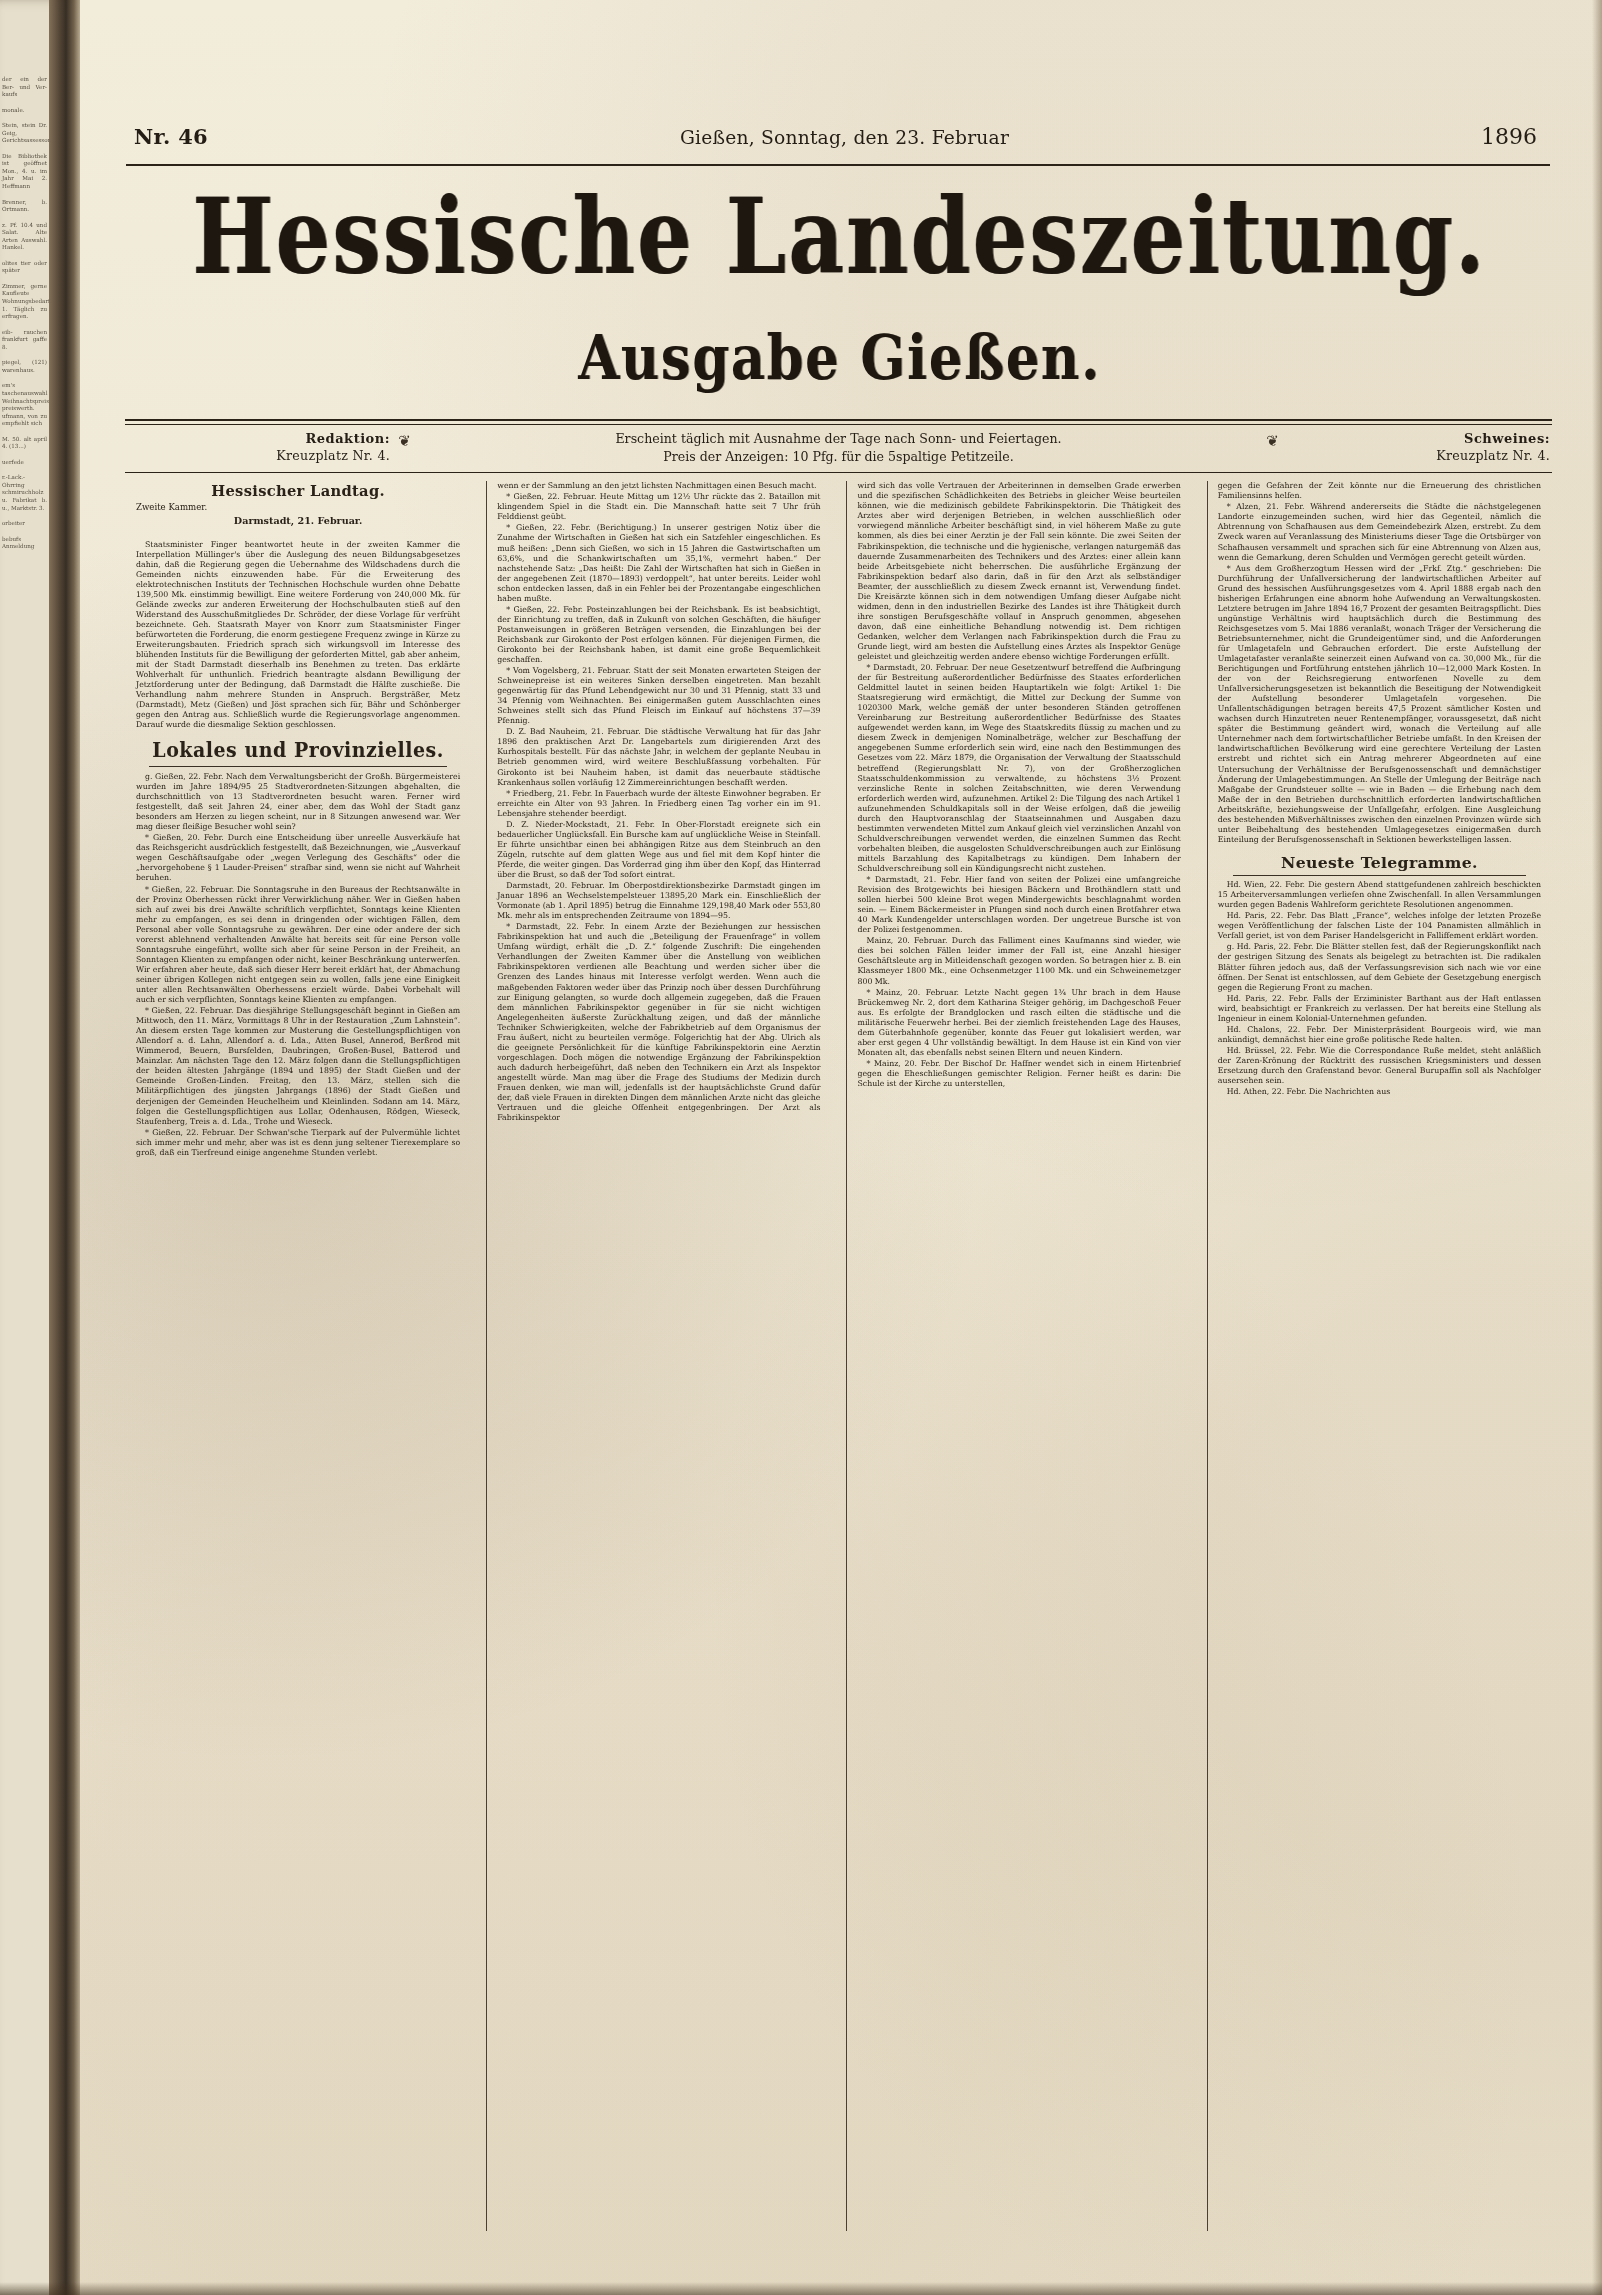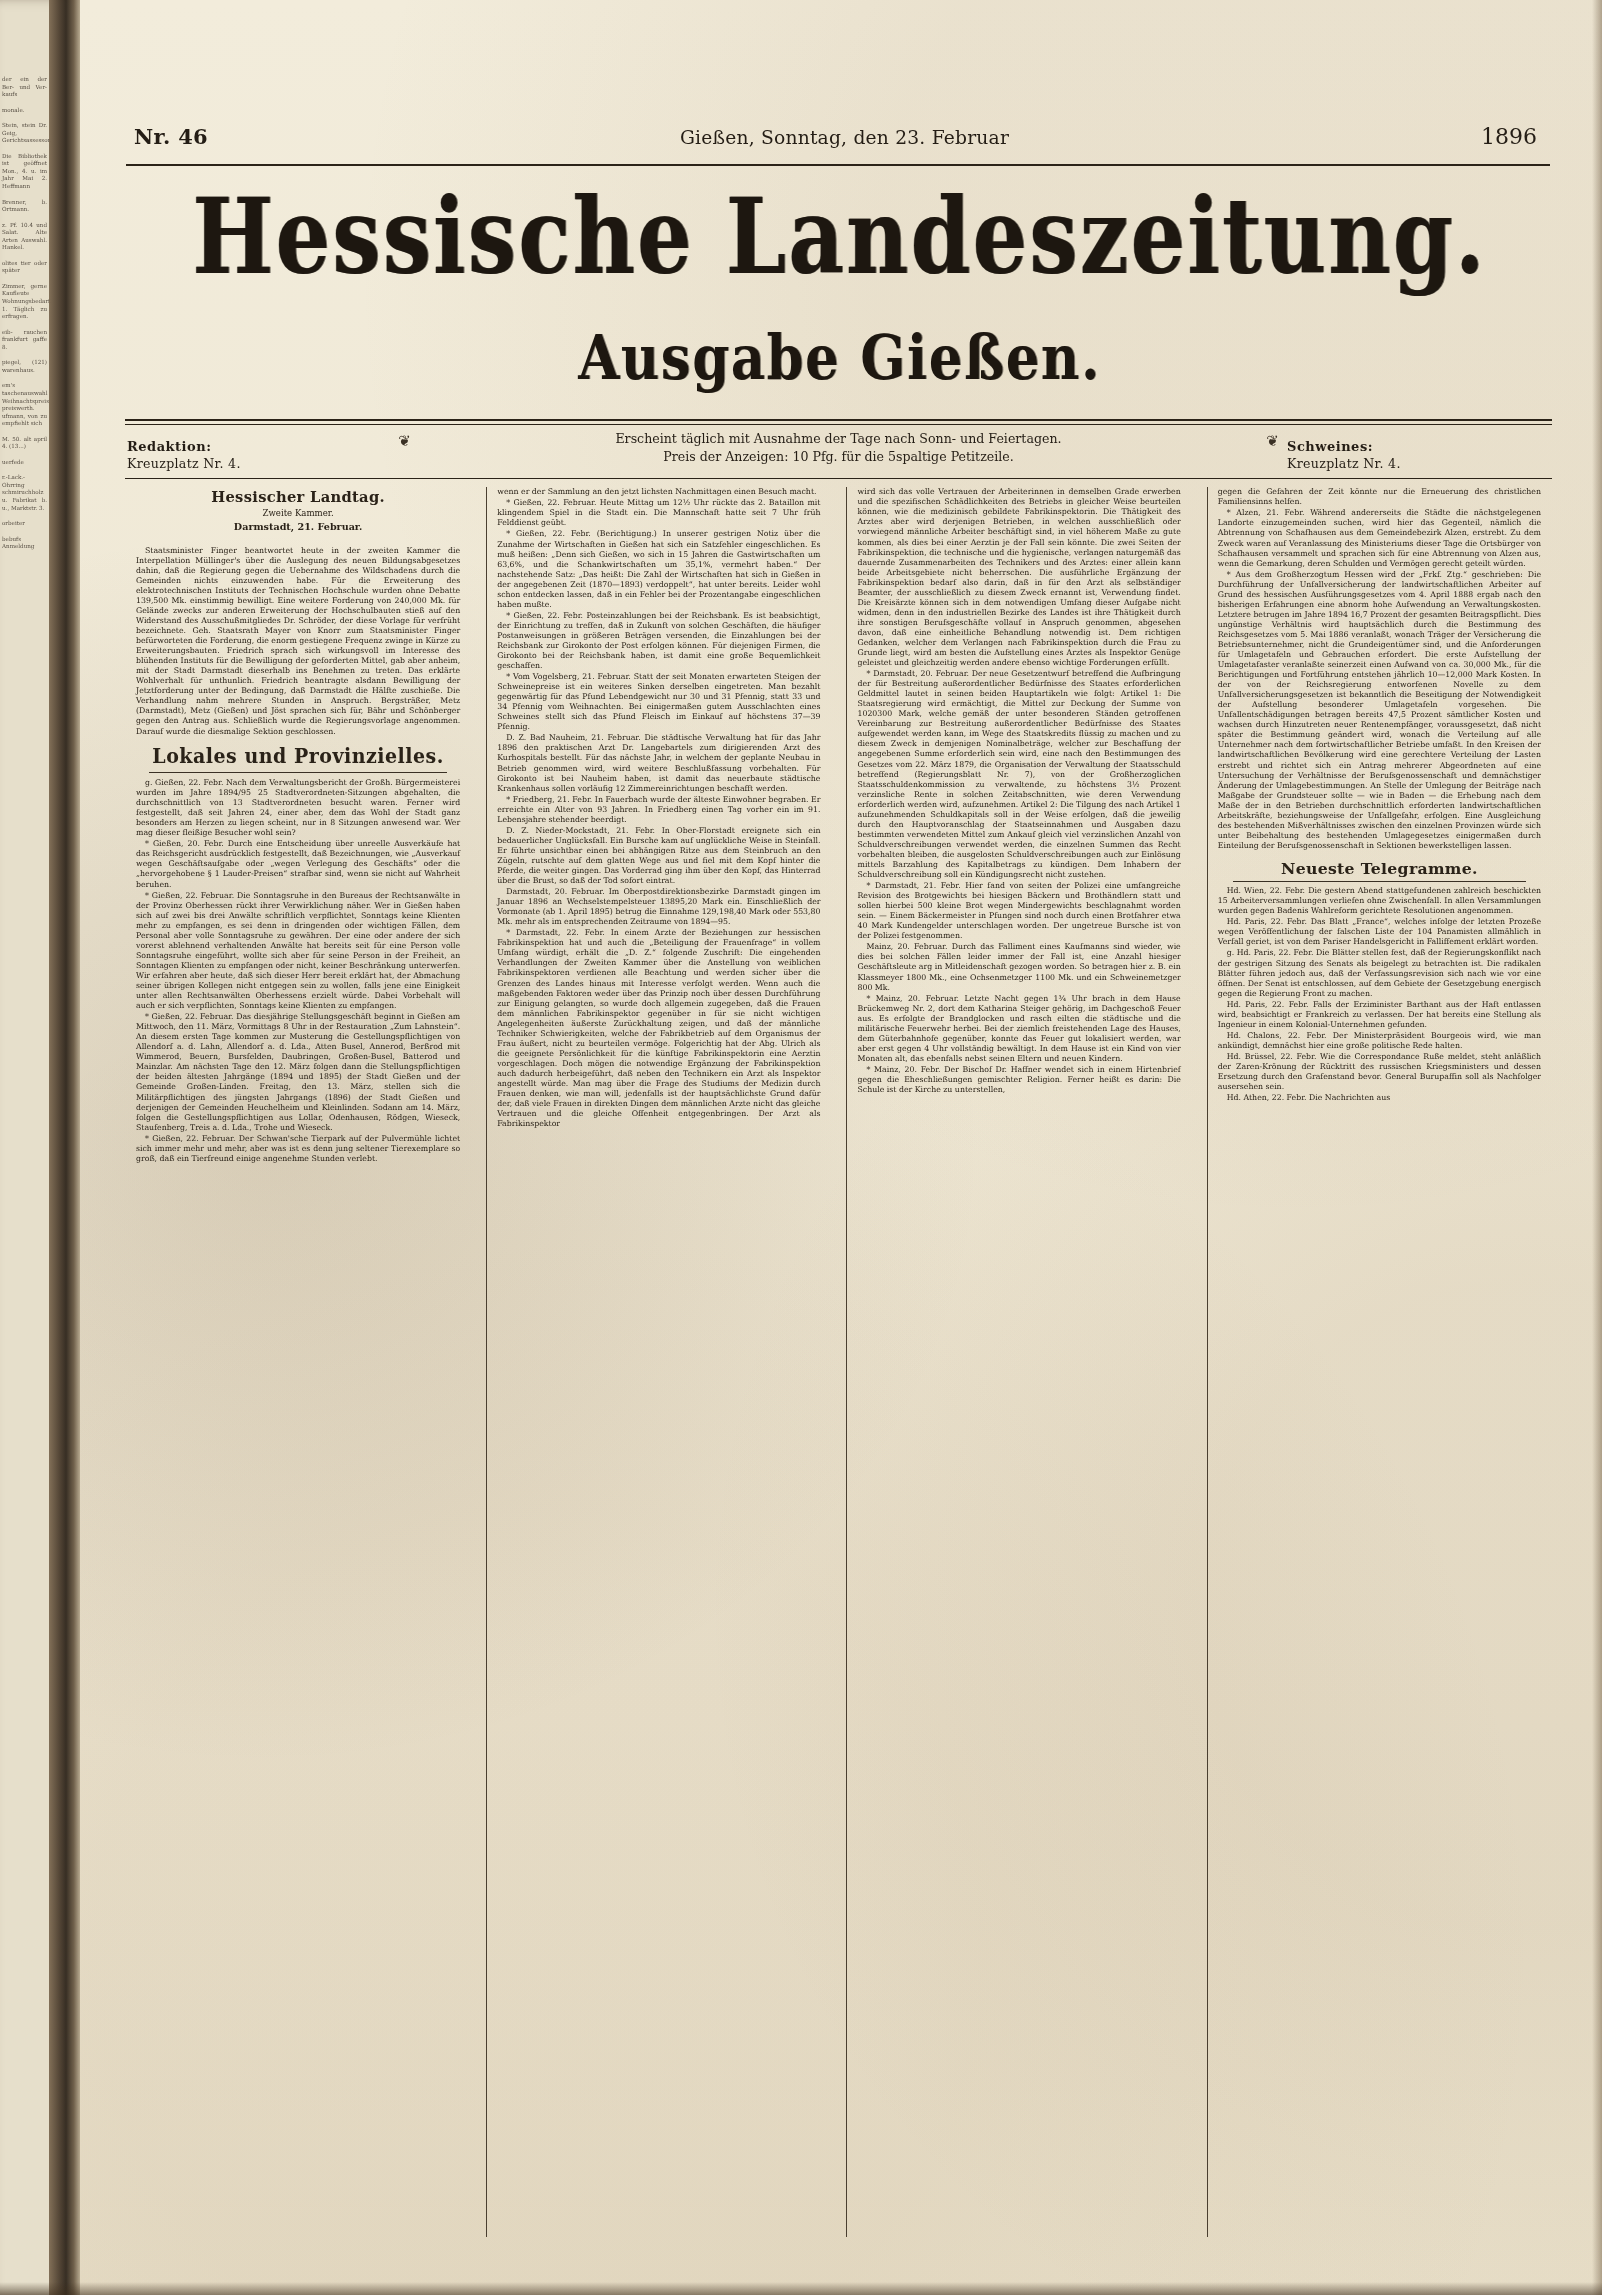--- a/index.html
+++ b/index.html
@@ -146,23 +146,22 @@
   .imprint {
     display: flex;
     align-items: flex-start;
     justify-content: space-between;
     padding: 5px 23px 0 21px;
     font-family: "DejaVu Serif", serif;
     color: #241d15;
   }
   .imprint-side {
     width: 263px;
-    text-align: left;
+    text-align: right;
     line-height: 1.35;
-    margin-top: 8px;
   }
   .imprint-side .t1 {
     font-size: 13px;
     font-weight: bold;
     letter-spacing: 0.5px;
   }
   .imprint-side .t2 {
     font-size: 12.6px;
     letter-spacing: 0.3px;
   }
@@ -209,21 +208,20 @@
 
   .sec-title {
     text-align: center;
     font-weight: bold;
     font-size: 14.7px;
     letter-spacing: 0.3px;
     margin: 1px 0 1px;
     font-family: "DejaVu Serif", serif;
   }
   .sec-sub {
-    text-align: center;
     font-size: 8.6px;
     margin-bottom: 2px;
   }
   .sec-sub2 {
     text-align: center;
     font-size: 9.6px;
     font-weight: bold;
     margin: 2px 0 12px;
   }
   .big-head {

